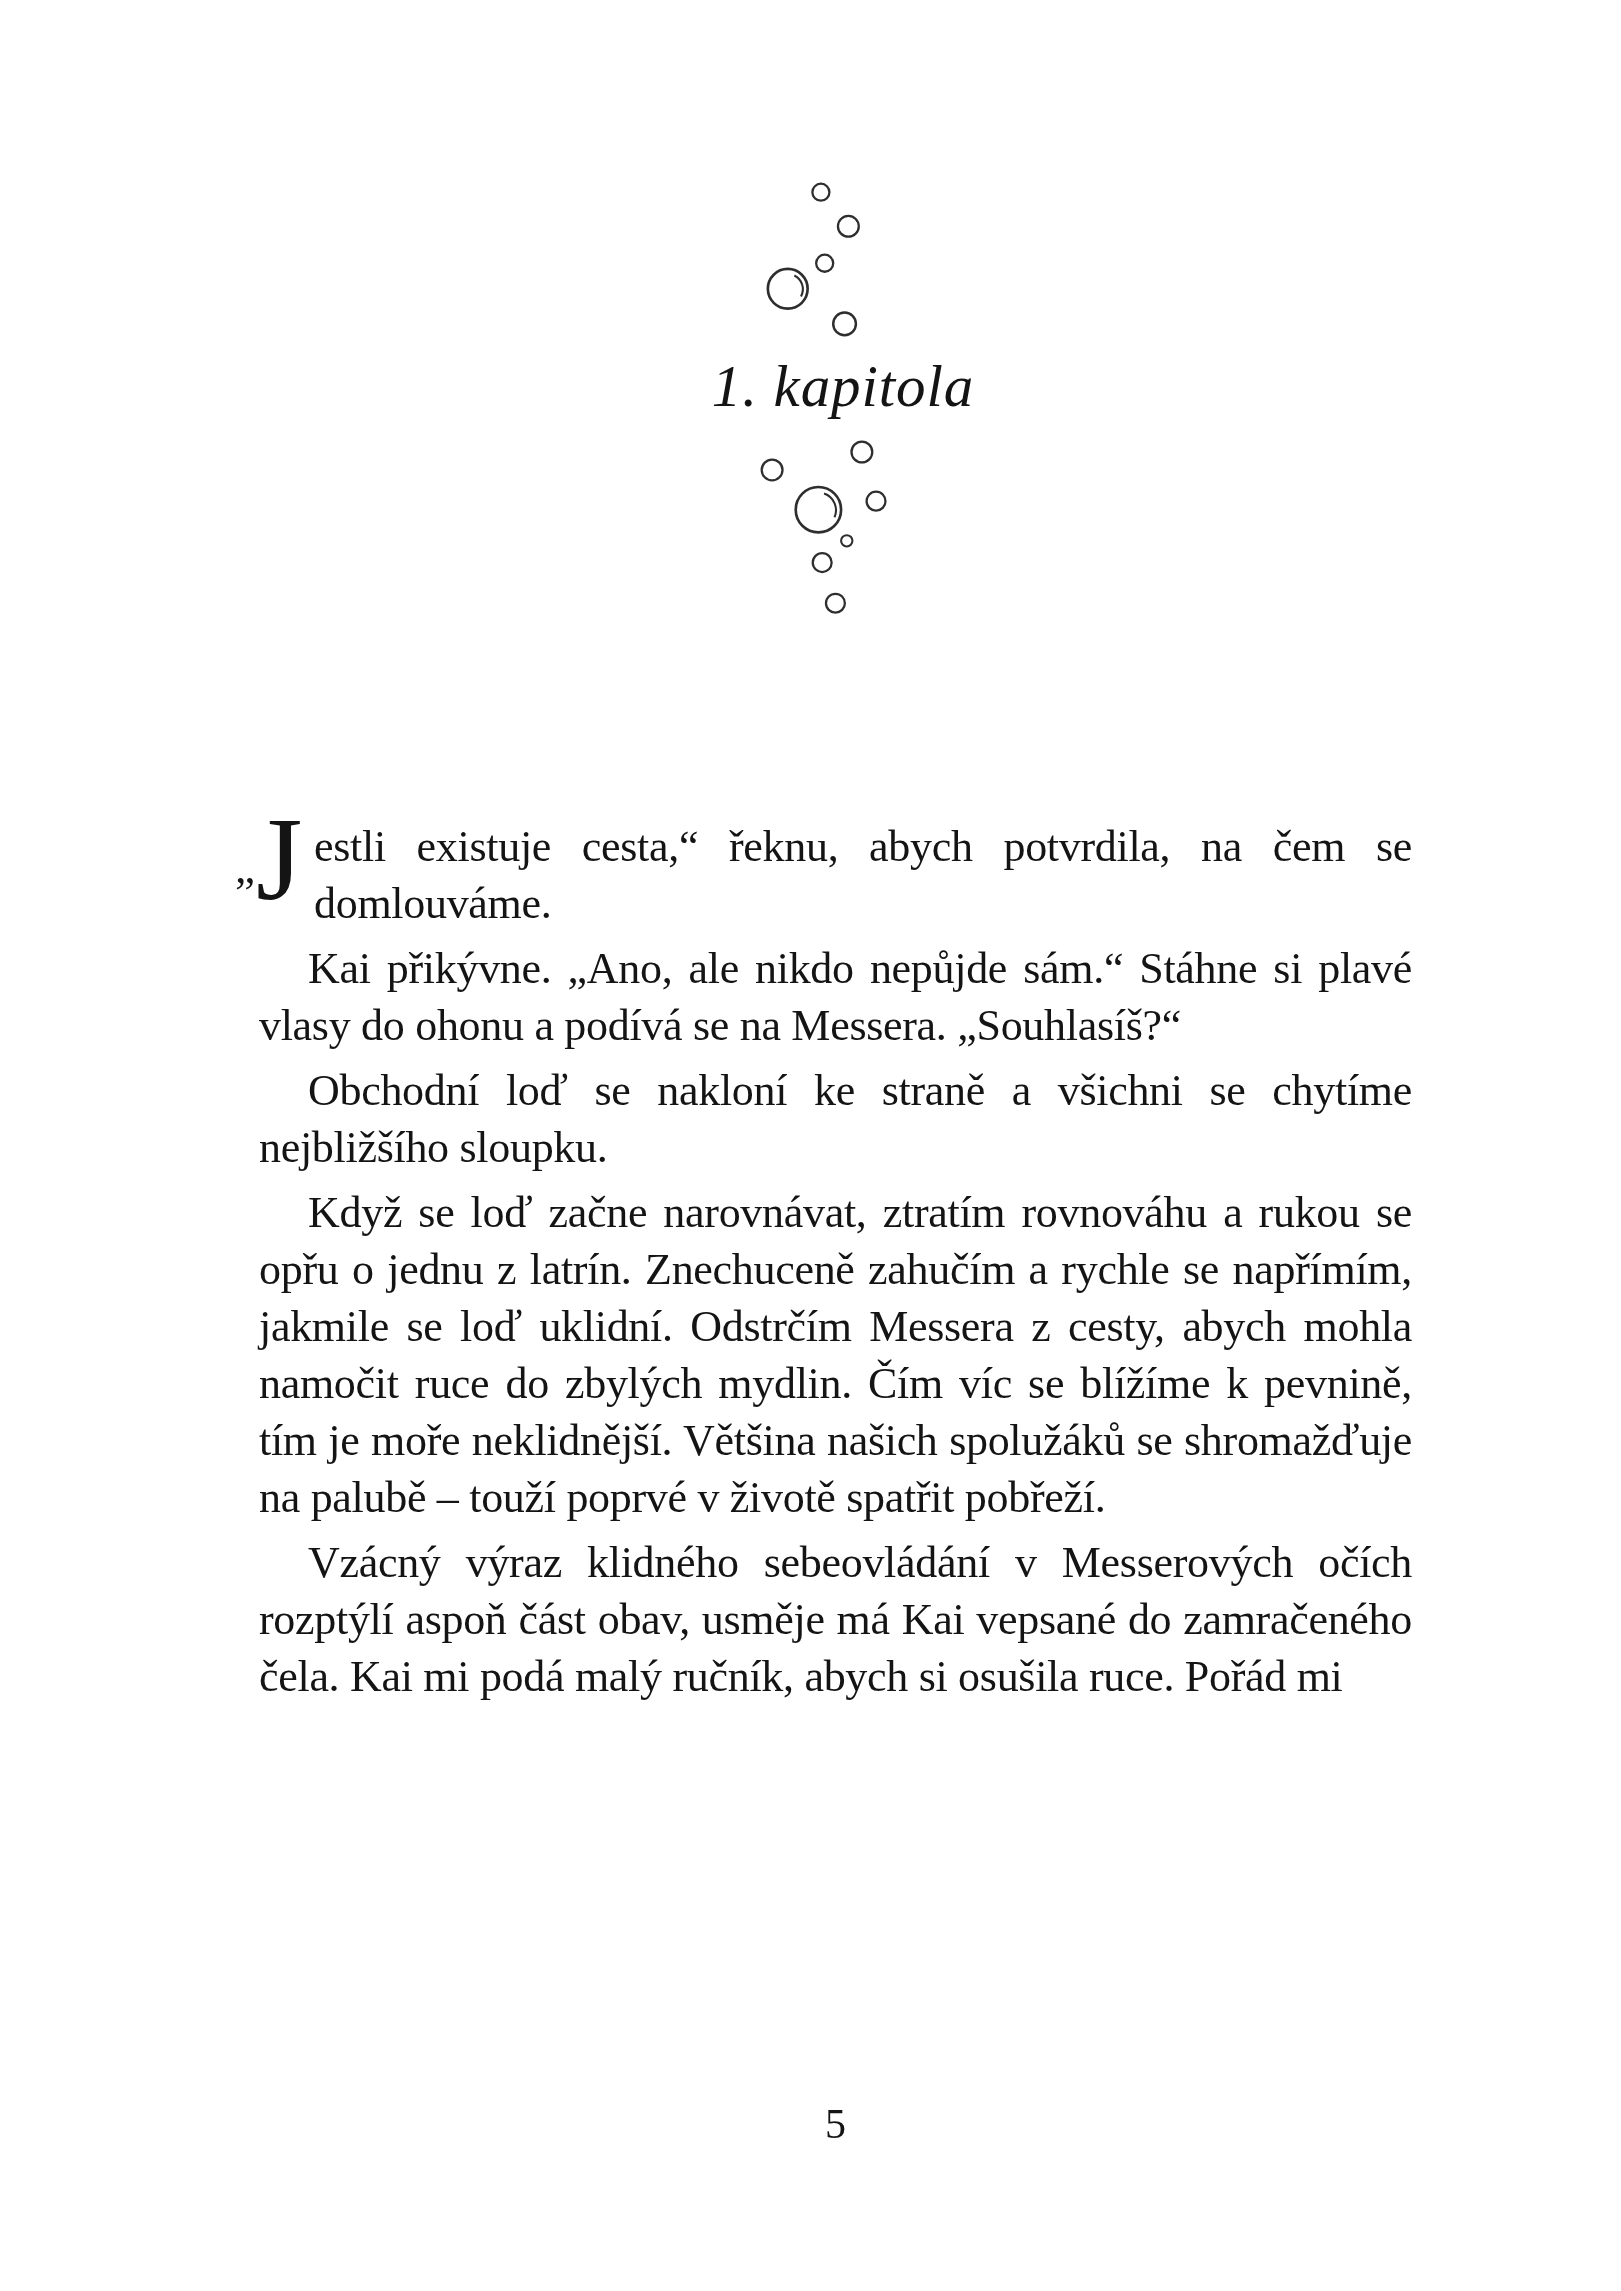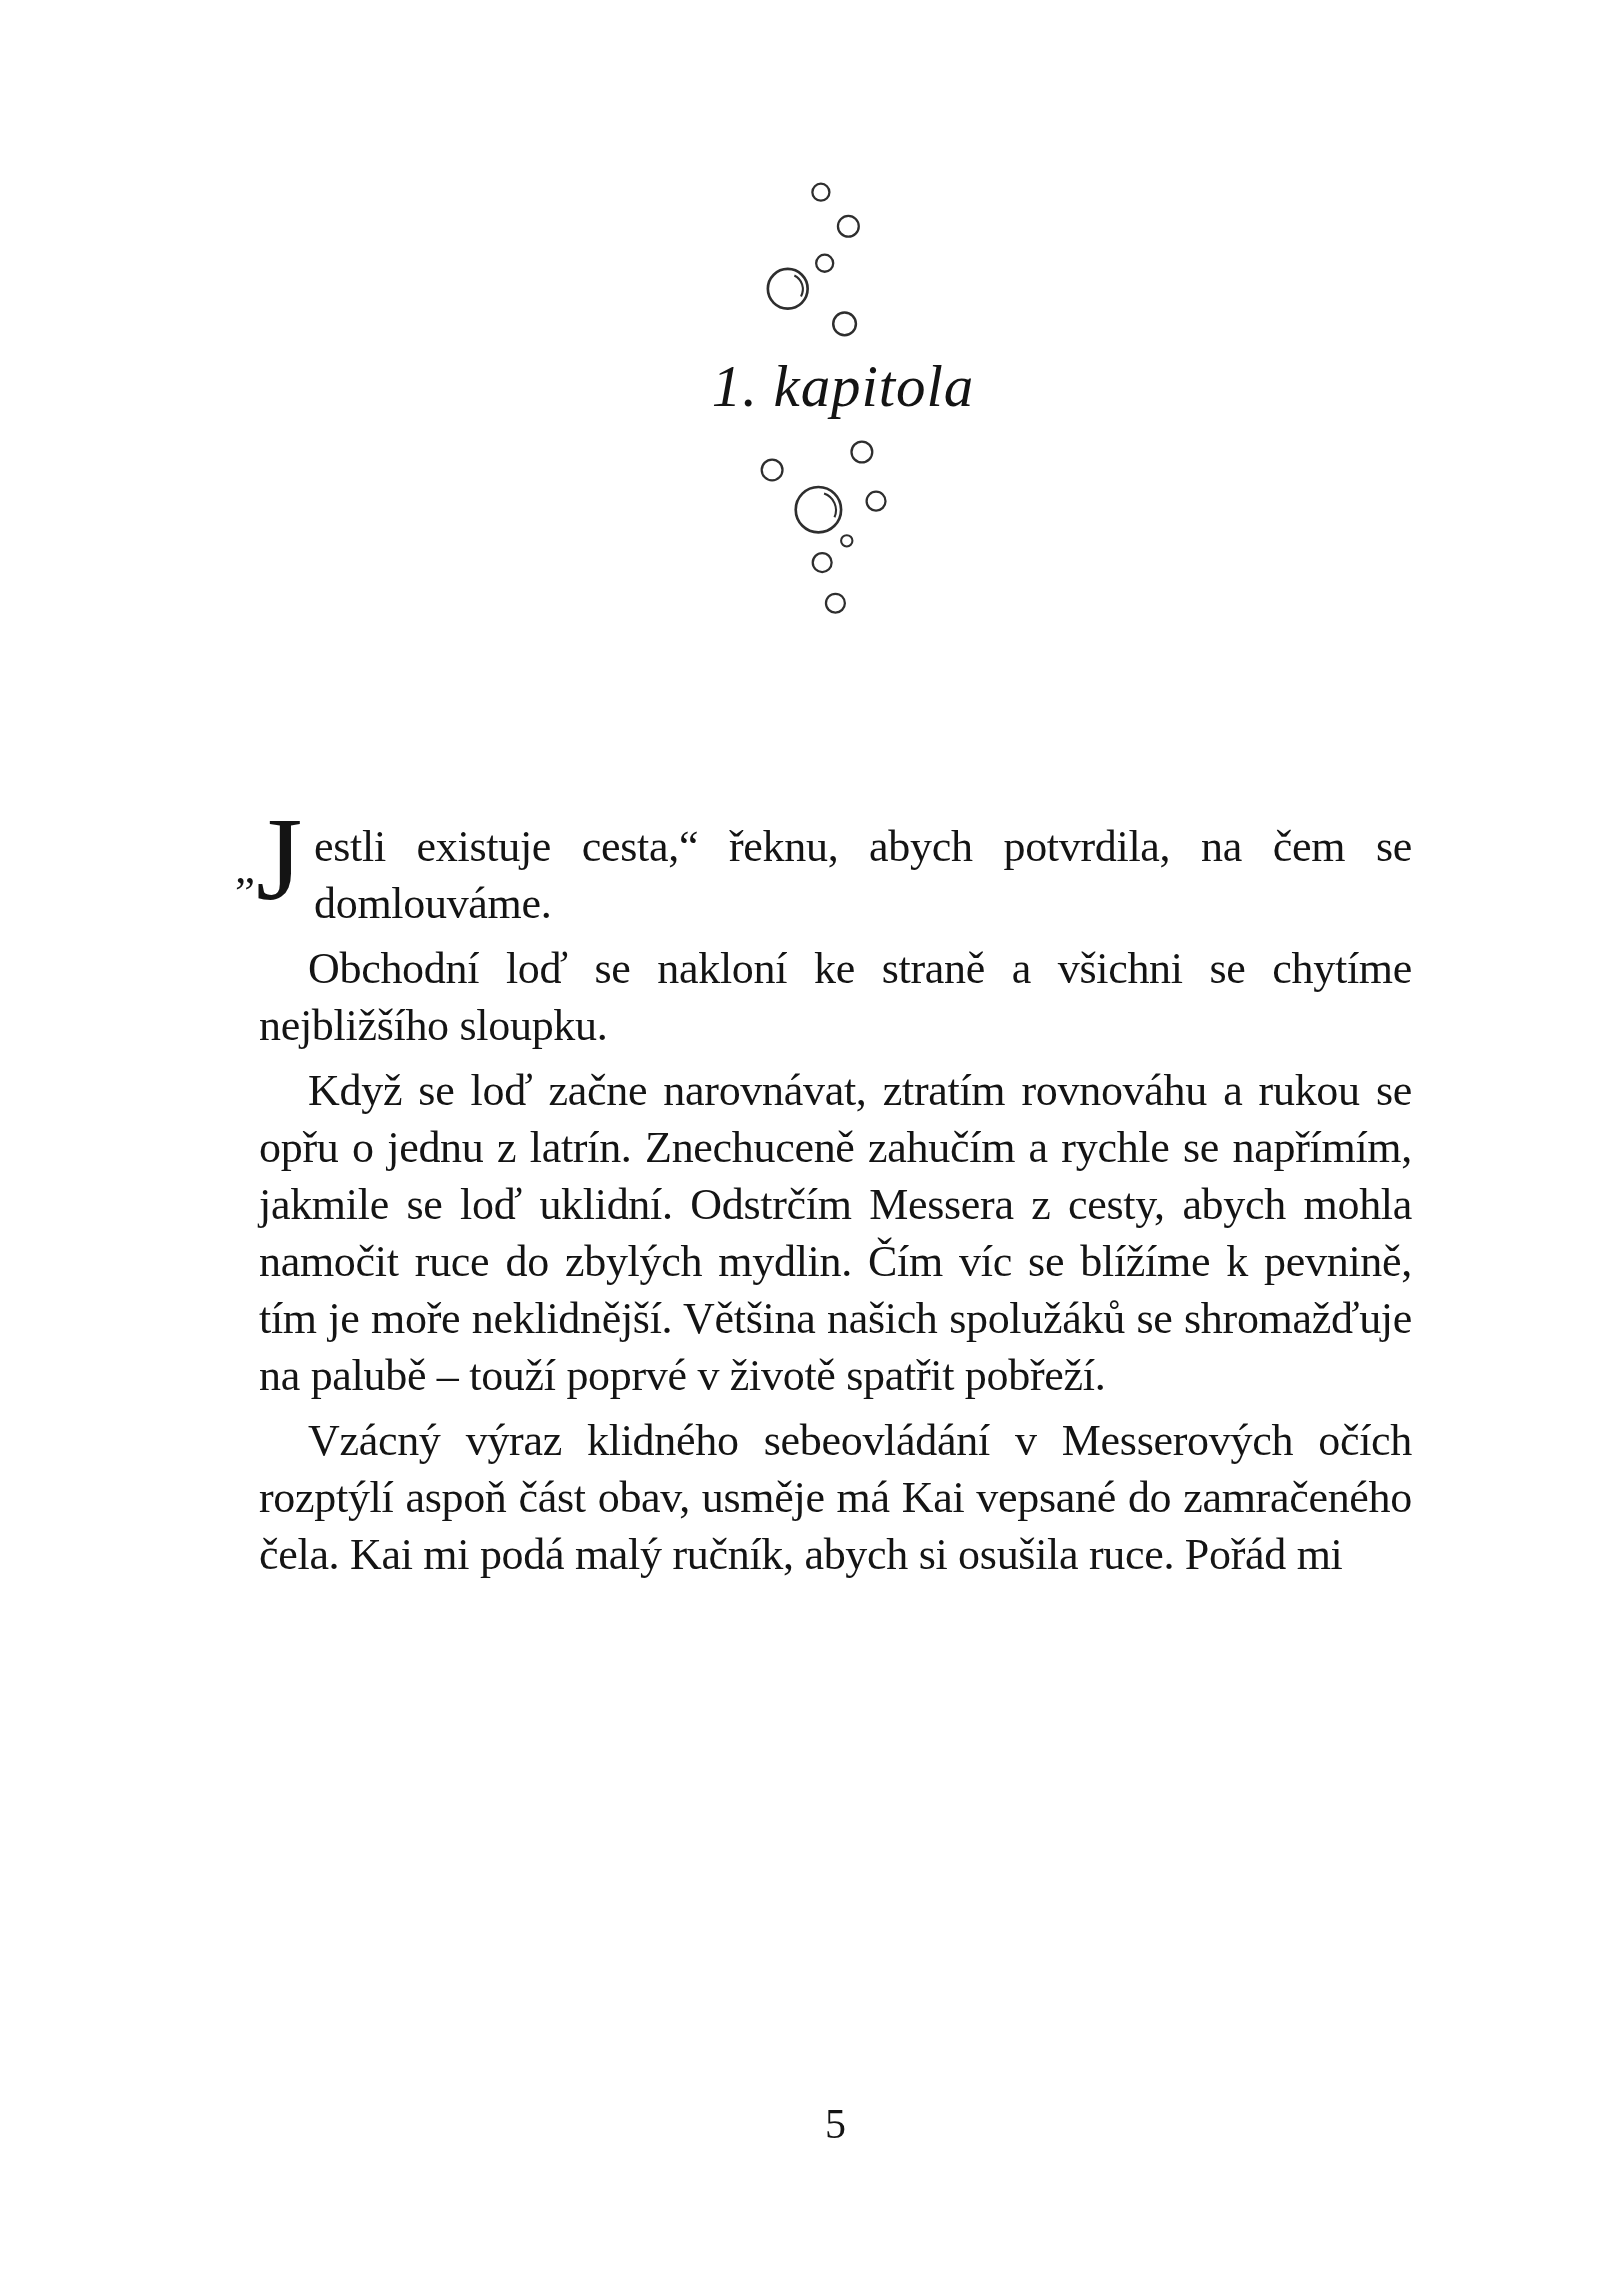--- a/index.html
+++ b/index.html
@@ -98,20 +98,21 @@
     <circle cx="70" cy="79" r="24" stroke-width="2.8"></circle>
     <path d="M 76 62 A 18.5 18.5 0 0 1 87 87" stroke-width="2.2"></path>
     <circle cx="131" cy="70" r="10" stroke-width="2.4"></circle>
     <circle cx="100" cy="112" r="6" stroke-width="2.2"></circle>
     <circle cx="74" cy="135" r="10" stroke-width="2.4"></circle>
     <circle cx="88" cy="178" r="10" stroke-width="2.4"></circle>
   </svg>
 
   <div class="body-text">
     <p class="first-paragraph"><span class="dc-spacer"></span><span>estli existuje cesta,“ řeknu, abych potvrdila, na čem se domlouváme.</span></p>
+    <p class="indented">Kai přikývne. „Ano, ale nikdo nepůjde sám.“ Stáhne si plavé vlasy do ohonu a podívá se na Messera. „Souhlasíš?“</p>
     <p class="indented">Obchodní loď se nakloní ke straně a všichni se chytíme nejbližšího sloupku.</p>
     <p class="indented">Když se loď začne narovnávat, ztratím rovnováhu a rukou se opřu o jednu z latrín. Znechuceně zahučím a rychle se napřímím, jakmile se loď uklidní. Odstrčím Messera z cesty, abych mohla namočit ruce do zbylých mydlin. Čím víc se blížíme k pevnině, tím je moře neklidnější. Většina našich spolužáků se shromažďuje na palubě – touží poprvé v životě spatřit pobřeží.</p>
     <p class="indented">Vzácný výraz klidného sebeovládání v Messerových očích rozptýlí aspoň část obav, usměje má Kai vepsané do zamračeného čela. Kai mi podá malý ručník, abych si osušila ruce. Pořád mi</p>
   </div>
 
   <span class="drop-quote">„</span>
   <span class="drop-letter">J</span>
 
   <div class="page-number">5</div>
 

